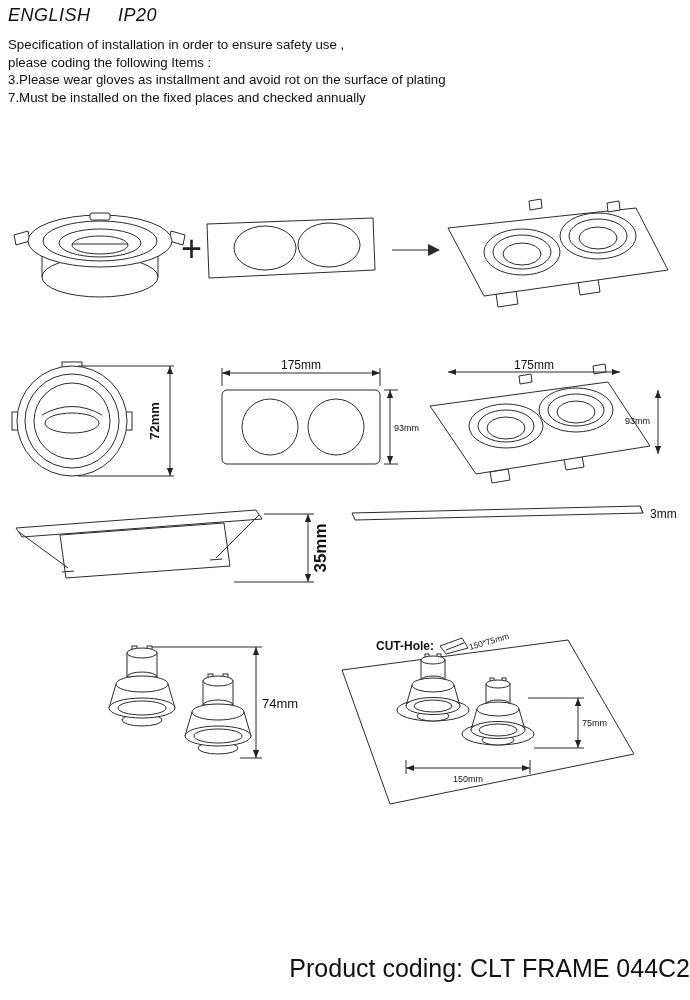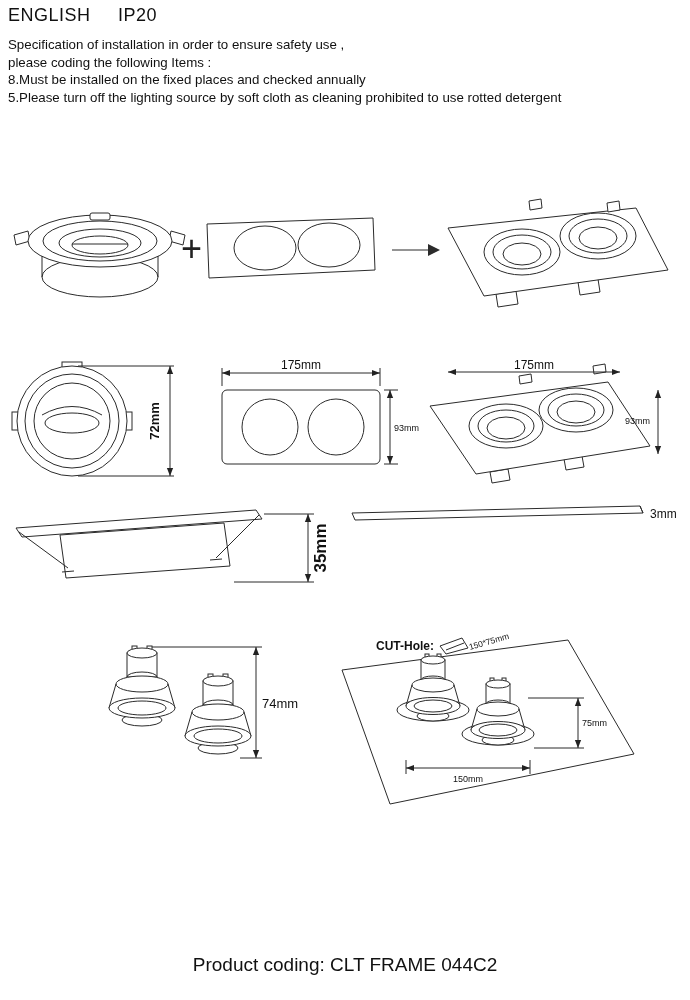--- a/index.html
+++ b/index.html
@@ -8,40 +8,40 @@
     width:690px; height:1000px; position:relative;
     font-family:"Liberation Sans", sans-serif; color:#1a1a1a;
   }
   .page { position:absolute; left:0; top:0; width:690px; height:1000px; background:#fff; overflow:hidden; }
   .abs { position:absolute; }
   svg { display:block; overflow:visible; }
   .ln { stroke:#2b2b2b; fill:none; stroke-width:1; }
   .fw { stroke:#2b2b2b; fill:#ffffff; stroke-width:1; }
   .dim { stroke:#2b2b2b; fill:none; stroke-width:1; }
   text { fill:#111; font-family:"Liberation Sans", sans-serif; }
-  .title { font-size:18px; letter-spacing:.5px; color:#111; }
+  .title { font-size:18px; letter-spacing:.5px; color:#111;font-style:italic; }
   .spec-line { font-size:13.3px; line-height:17.7px; white-space:nowrap; color:#111; }
   .plus-sign { font-size:36px; font-weight:400; color:#222; }
-  .footer { font-size:19px; color:#111; text-align:center; }
+  .footer { font-size:25px; color:#111; text-align:right; }
 </style>
 </head>
 <body>
 
 <div class="page">
 
   <div class="abs title" style="left:8px; top:5px;">
     <span>ENGLISH</span>
     <span style="margin-left:22px;">IP20</span>
   </div>
 
   <div class="abs" style="left:8px; top:36px; width:678px;">
     <div class="spec-line">Specification of installation in order to ensure safety use ,</div>
     <div class="spec-line">please coding the following Items :</div>
-    <div class="spec-line">8.Must be installed on the fixed places and checked annually</div>
-    <div class="spec-line">5.Please turn off the lighting source by soft cloth as cleaning prohibited to use rotted detergent</div>
+    <div class="spec-line">3.Please wear gloves as installment and avoid rot on the surface of plating</div>
+    <div class="spec-line">7.Must be installed on the fixed places and checked annually</div>
   </div>
 
   <svg class="abs" style="left:12px; top:197px;" width="175" height="115" viewBox="0 0 175 115">
     <ellipse class="fw" cx="88" cy="80" rx="58" ry="20"></ellipse>
     <line class="ln" x1="30" y1="52" x2="30" y2="80"></line>
     <line class="ln" x1="146" y1="52" x2="146" y2="80"></line>
     <polygon class="fw" points="2,38 16,34 18,44 4,48"></polygon>
     <polygon class="fw" points="173,38 159,34 157,44 171,48"></polygon>
     <ellipse class="fw" cx="88" cy="44" rx="72" ry="26"></ellipse>
     <ellipse class="ln" cx="88" cy="44" rx="57" ry="20"></ellipse>

